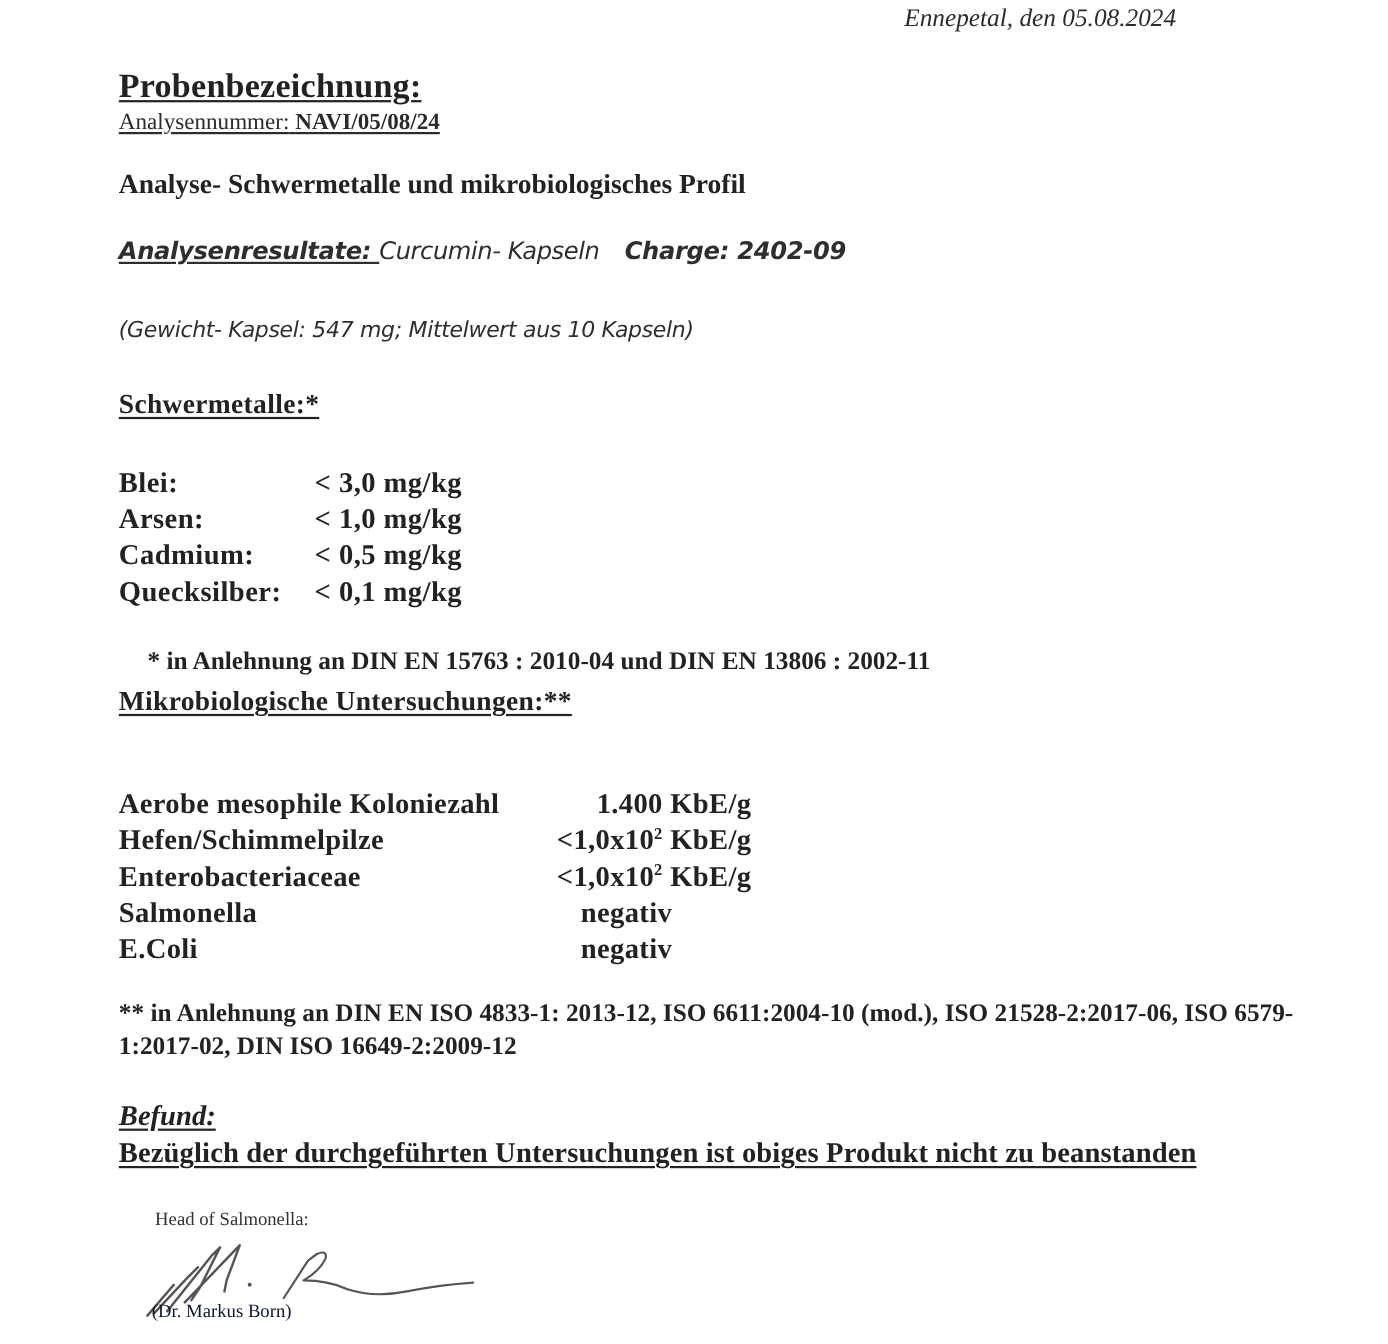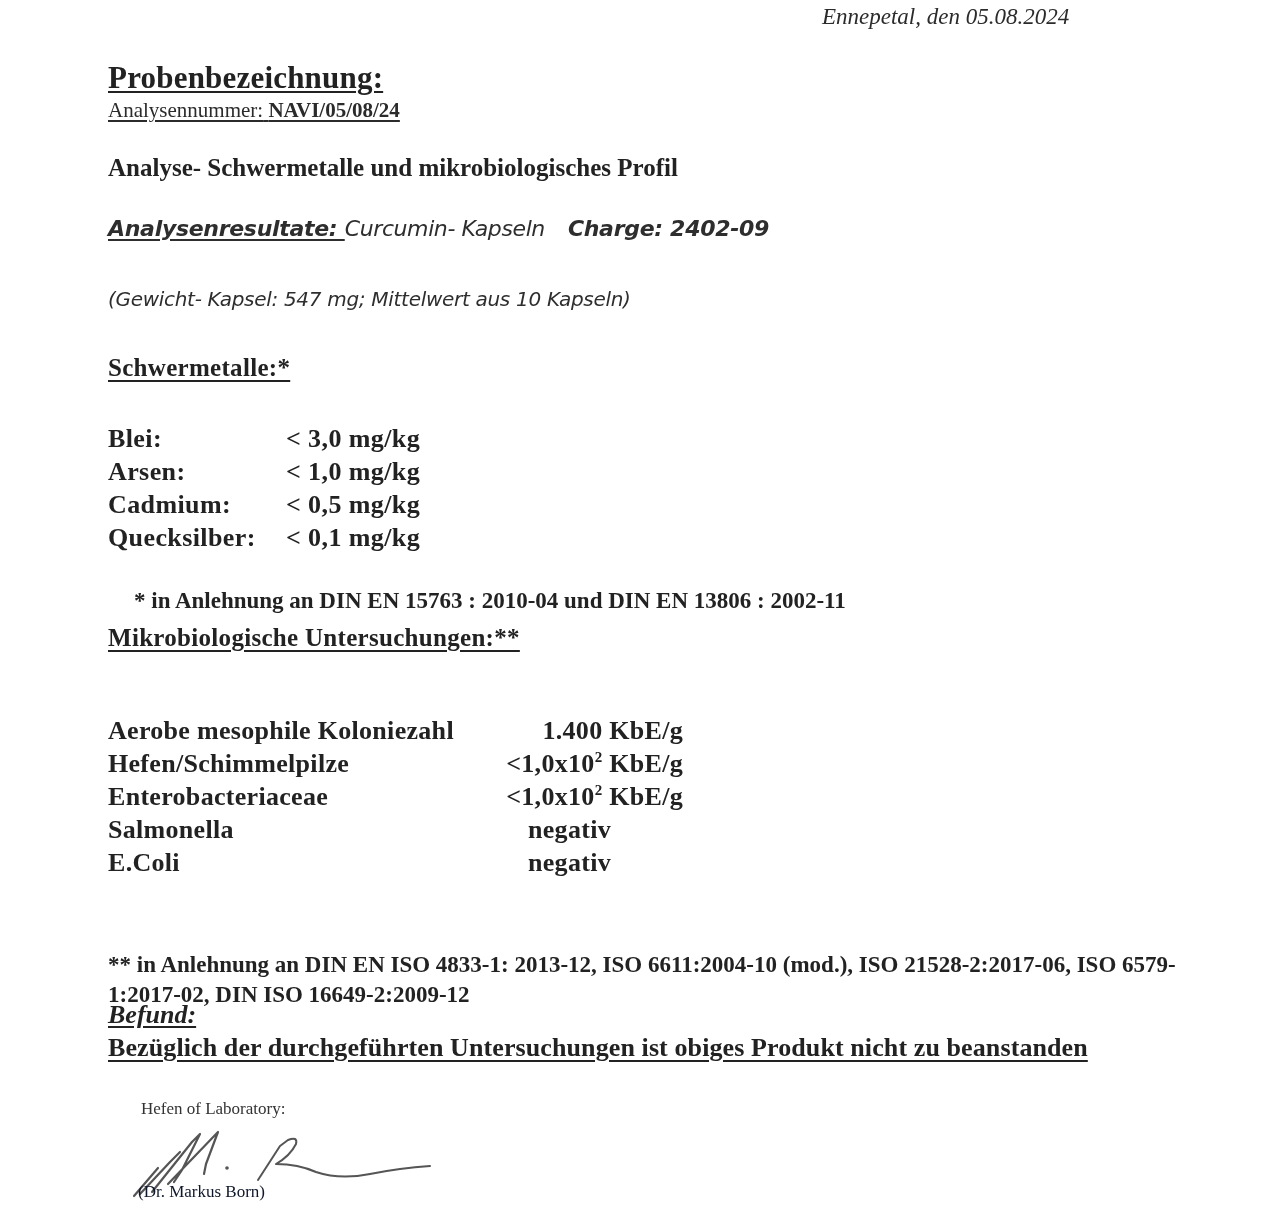--- a/index.html
+++ b/index.html
@@ -98,21 +98,20 @@
     .footnote {
       font-size: 23px;
       font-weight: bold;
     }
     .footnote-1 { left: 108px; top: 588px; margin-left: 26px; }
     .footnote-2 {
       left: 108px; top: 906px;
       white-space: normal;
       width: 1090px;
       line-height: 30px;
-      margin-top: 44px;
     }
 
     .micro-table {
       left: 108px; top: 714px;
       font-size: 26px;
       font-weight: bold;
       line-height: 33px;
       letter-spacing: 0.3px;
     }
     .micro-row { display: flex; justify-content: space-between; }
@@ -222,21 +221,21 @@
     <span class="name">E.Coli</span>
     <span class="val center">negativ</span>
   </div>
 </div>
 
 <div class="abs footnote footnote-2">** in Anlehnung an DIN EN ISO 4833-1: 2013-12, ISO 6611:2004-10 (mod.), ISO 21528-2:2017-06, ISO 6579-1:2017-02, DIN ISO 16649-2:2009-12</div>
 
 <div class="abs finding-label">Befund:</div>
 <div class="abs finding-text">Bezüglich der durchgeführten Untersuchungen ist obiges Produkt nicht zu beanstanden</div>
 
-<div class="abs sig-title">Hefen of Laboratory:</div>
+<div class="abs sig-title">Head of Salmonella:</div>
 
 <svg class="signature-svg" viewBox="0 0 310 82" xmlns="http://www.w3.org/2000/svg">
   <path d="M4 74 L28 46 M10 72 L40 40 L50 30 M22 70 L62 20 L70 12 L52 48 L44 60 M38 62 L88 10 L76 42 L74 52" fill="none" stroke="#555" stroke-width="2.2" stroke-linecap="round" stroke-linejoin="round"></path>
   <circle cx="97" cy="46" r="1.8" fill="#555"></circle>
   <path d="M128 58 L150 24 L158 18 Q168 14 166 22 Q160 34 146 42 Q168 42 186 50 Q210 58 240 52 Q270 46 300 44" fill="none" stroke="#555" stroke-width="2" stroke-linecap="round" stroke-linejoin="round"></path>
 </svg>
 
 <div class="abs sig-name">(Dr. Markus Born)</div>
 
 </body></html>

